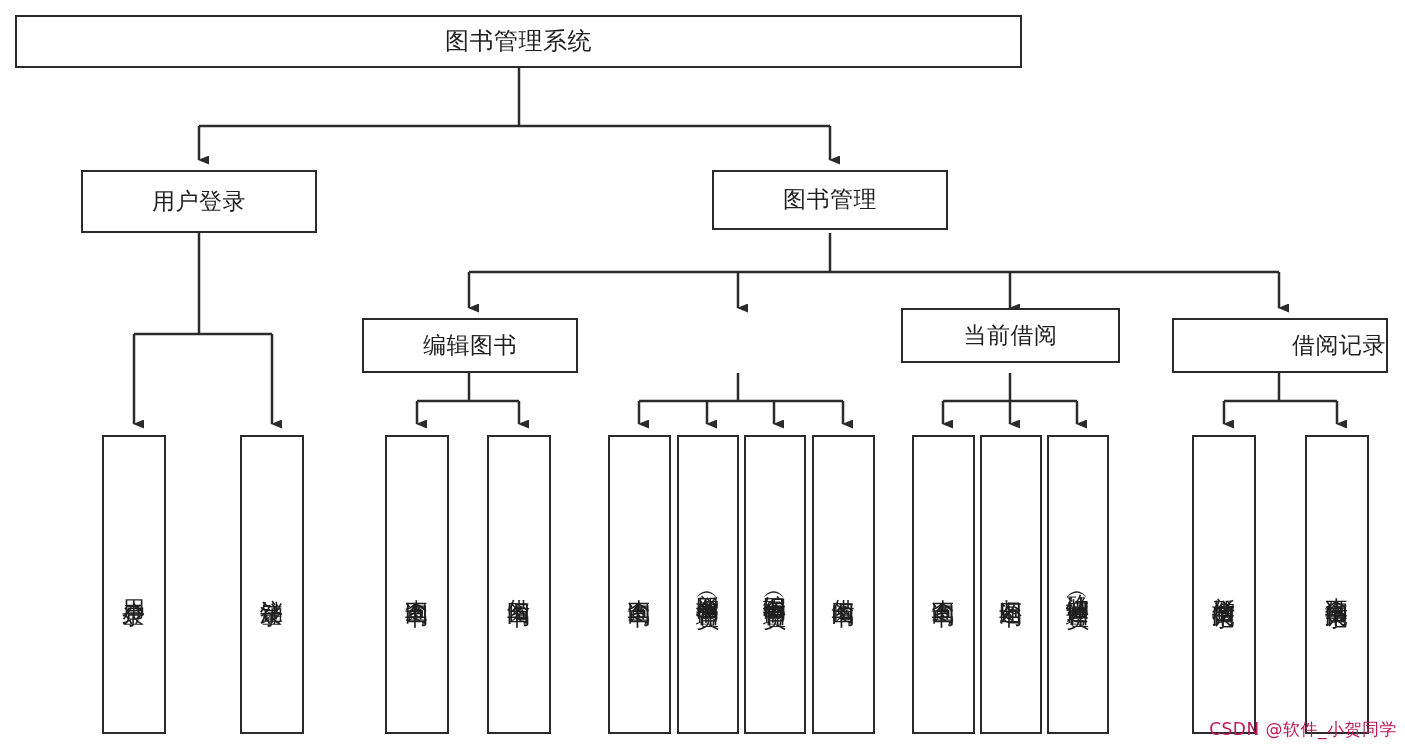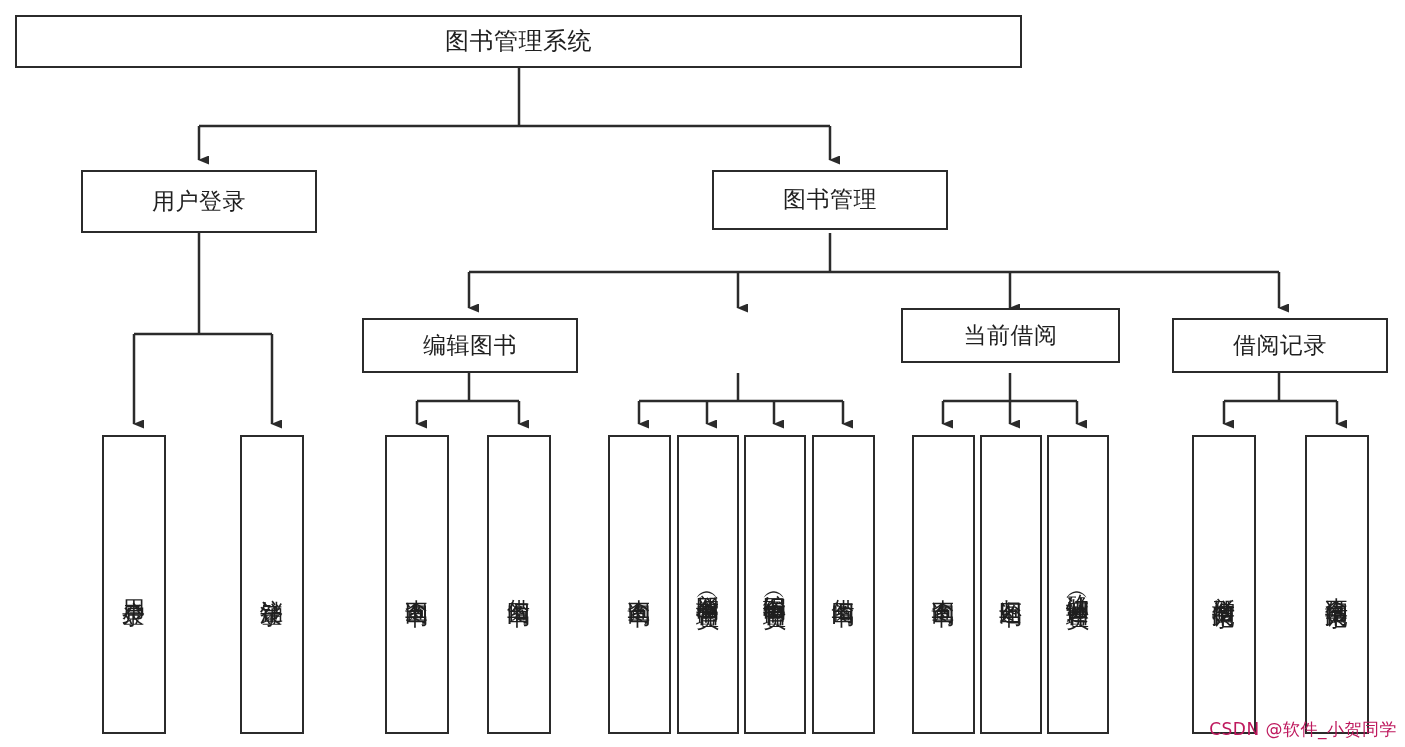--- a/index.html
+++ b/index.html
@@ -140,21 +140,21 @@
   <div class="node horiz" style="left:712px; top:170px; width:236px; height:60px;">
     <span class="node-label">图书管理</span>
   </div>
 
   <div class="node horiz" style="left:362px; top:318px; width:216px; height:55px;">
     <span class="node-label">编辑图书</span>
   </div>
   <div class="node horiz" style="left:901px; top:308px; width:219px; height:55px;">
     <span class="node-label">当前借阅</span>
   </div>
-  <div class="node horiz" style="left:1172px; top:318px; width:216px; height:55px;">
+  <div class="node horiz" style="left:1172px; top:318px; width:216px; height:55px;justify-content:flex-end;">
     <span class="node-label">借阅记录</span>
   </div>
 
   <div class="node vert" style="left:102px; top:435px; width:64px; height:299px;">
     <span class="node-label">用户登录</span>
   </div>
   <div class="node vert" style="left:240px; top:435px; width:64px; height:299px;">
     <span class="node-label">注销登录</span>
   </div>
 

